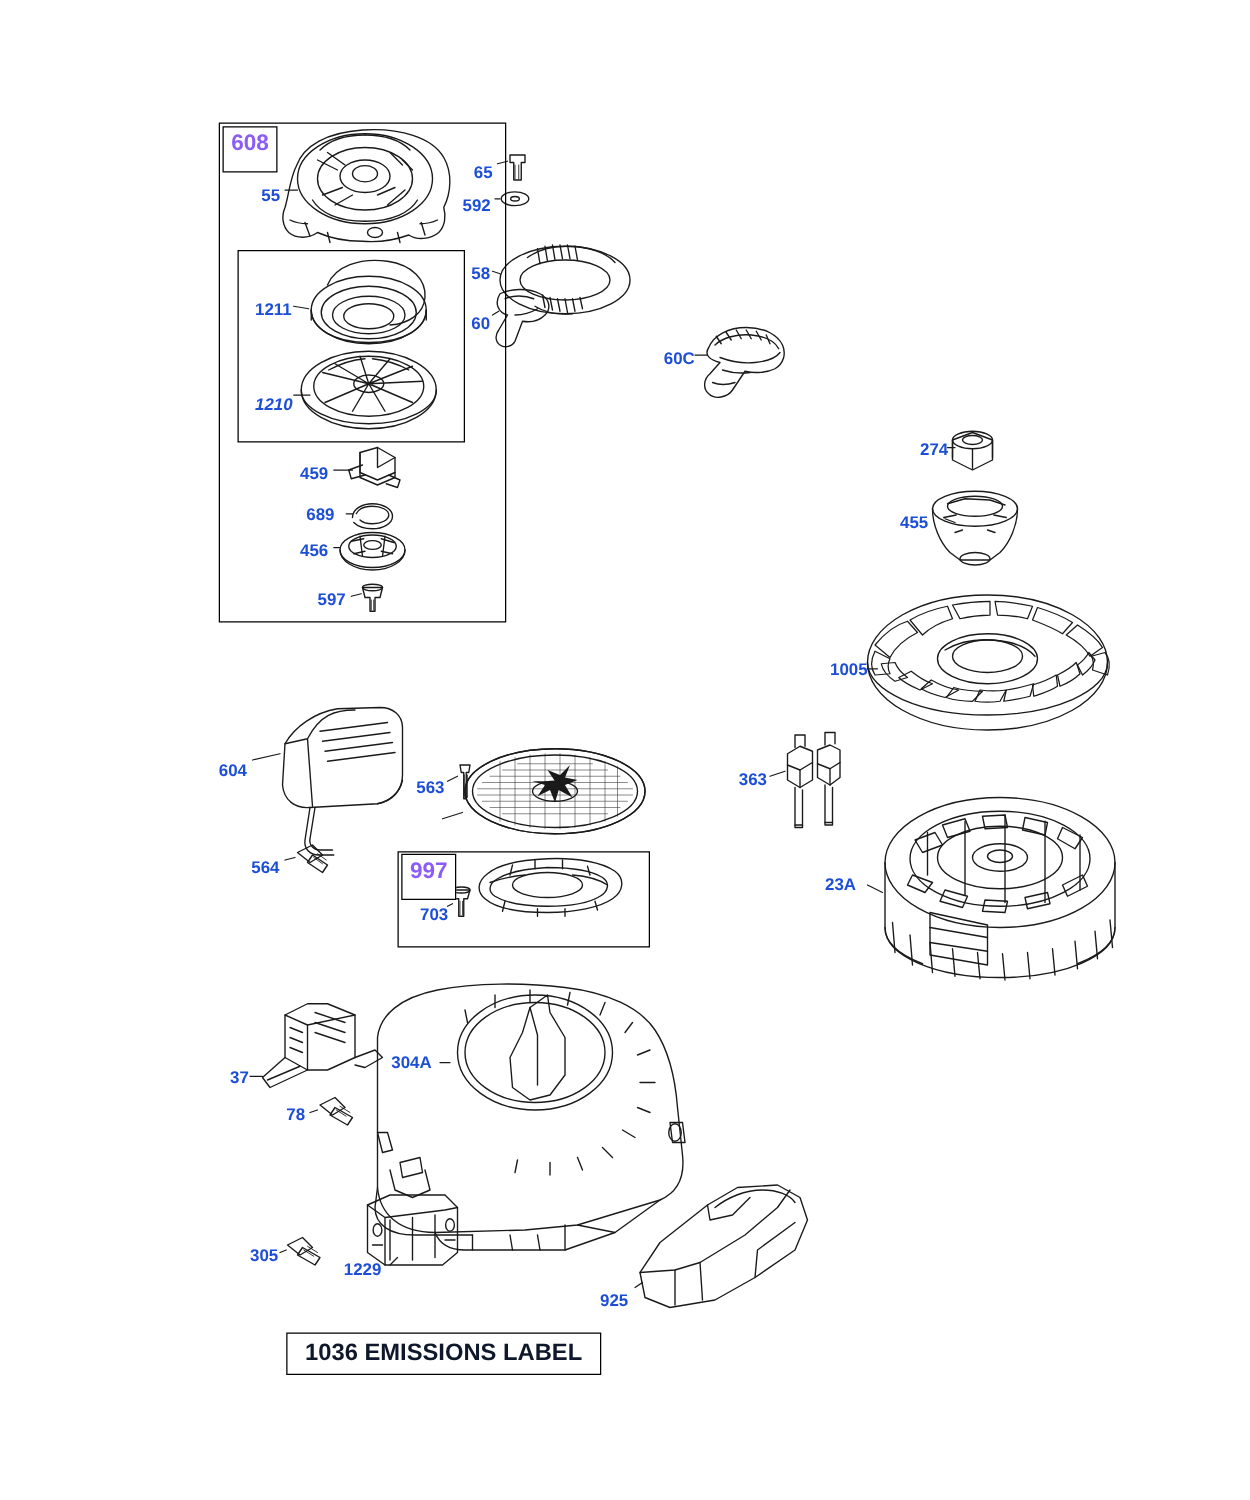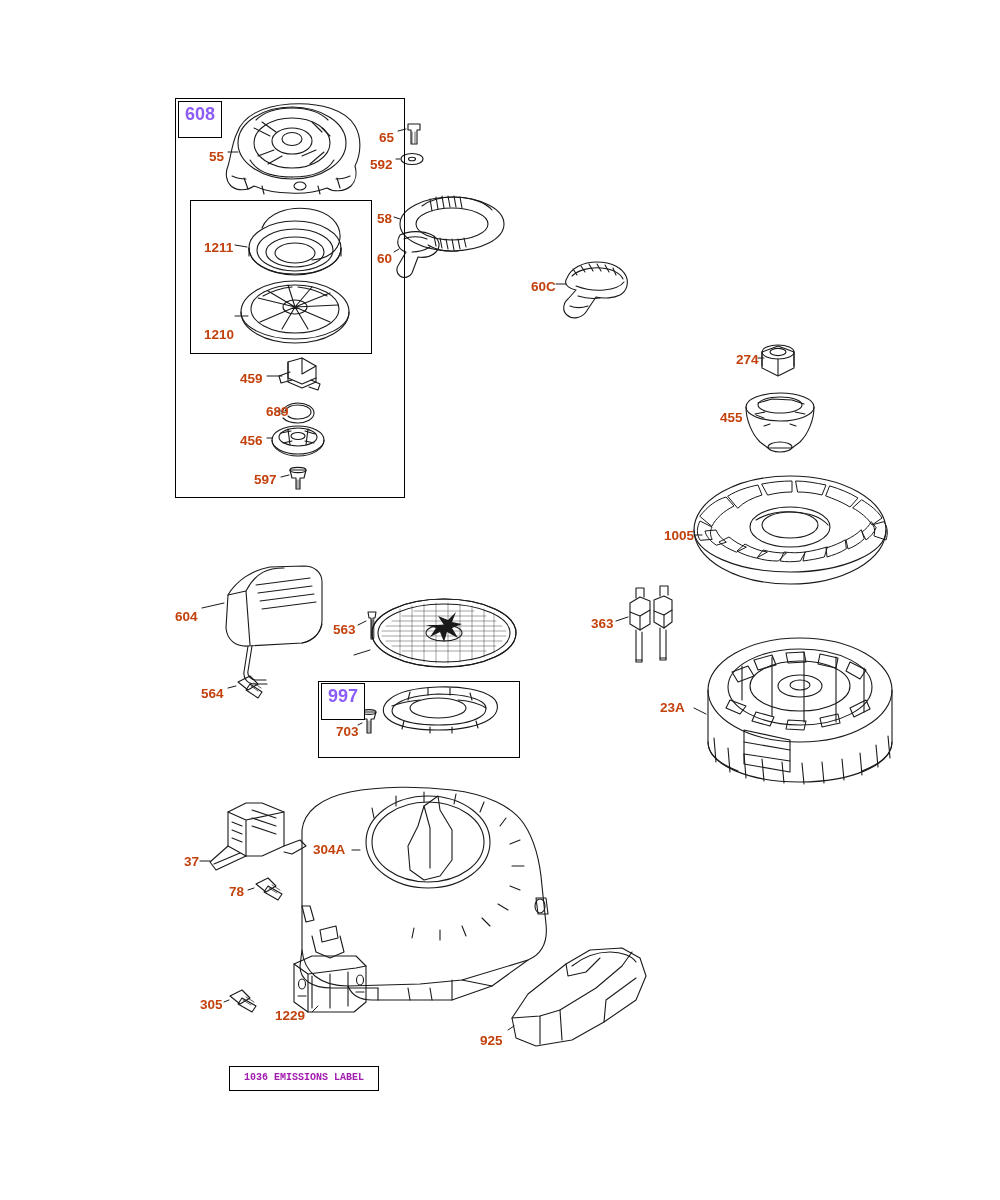--- a/index.html
+++ b/index.html
@@ -19,42 +19,42 @@
     position: absolute;
     left: 0; top: 0;
     width: 1000px;
     height: 1200px;
   }
   .callout {
     position: absolute;
     font-family: "Liberation Sans", sans-serif;
     font-size: 13.5px;
     font-weight: bold;
-    color: #c2410c;
+    color: #1d4ed8;
     white-space: nowrap;
     line-height: 1;
   }
   .boxed-callout {
     position: absolute;
     font-family: "Liberation Sans", sans-serif;
     font-size: 18px;
     font-weight: bold;
     color: #8b5cf6;
     white-space: nowrap;
     border: 1.3px solid #000000;
     padding: 3px 6px 14px 6px;
     background: #ffffff;
     line-height: 1;
   }
   .emissions-label {
     position: absolute;
-    font-family: Liberation Mono, monospace;
-    font-size: 10px;
+    font-family: Liberation Sans, sans-serif;
+    font-size: 19px;
     font-weight: bold;
-    color: #a21caf;
+    color: #0f172a;
     white-space: nowrap;
     border: 1.4px solid #000000;
     padding: 6px 14px 7px 14px;
     background: #ffffff;
     line-height: 1;
   }
   .group-frame {
     position: absolute;
     border: 1.4px solid #000000;
     background: transparent;
@@ -433,26 +433,26 @@
 
   <div class="group-frame" style="left:175px; top:98px; width:228px; height:398px;"></div>
   <div class="group-frame" style="left:190px; top:200px; width:180px; height:152px;"></div>
   <div class="group-frame" style="left:318px; top:681px; width:200px; height:75px;"></div>
 
   <div class="boxed-callout" style="left:178px; top:101px;">608</div>
   <div class="callout" style="left:209px; top:150px;">55</div>
   <div class="callout" style="left:379px; top:131px;">65</div>
   <div class="callout" style="left:370px; top:158px;">592</div>
   <div class="callout" style="left:204px; top:241px;">1211</div>
-  <div class="callout" style="left:204px; top:328px;">1210</div>
+  <div class="callout" style="left:204px; top:317px;font-style:italic;">1210</div>
   <div class="callout" style="left:377px; top:212px;">58</div>
   <div class="callout" style="left:377px; top:252px;">60</div>
   <div class="callout" style="left:531px; top:280px;">60C</div>
   <div class="callout" style="left:240px; top:372px;">459</div>
-  <div class="callout" style="left:266px; top:405px;text-align:center;">689</div>
+  <div class="callout" style="left:245px; top:405px;text-align:center;">689</div>
   <div class="callout" style="left:240px; top:434px;">456</div>
   <div class="callout" style="left:254px; top:473px;">597</div>
   <div class="callout" style="left:736px; top:353px;">274</div>
   <div class="callout" style="left:720px; top:411px;">455</div>
   <div class="callout" style="left:664px; top:529px;">1005</div>
   <div class="callout" style="left:175px; top:610px;text-align:right;">604</div>
   <div class="callout" style="left:201px; top:687px;">564</div>
   <div class="callout" style="left:333px; top:623px;">563</div>
   <div class="callout" style="left:325px; top:657px;margin-top:40px;">949</div>
   <div class="boxed-callout" style="left:321px; top:683px;">997</div>

